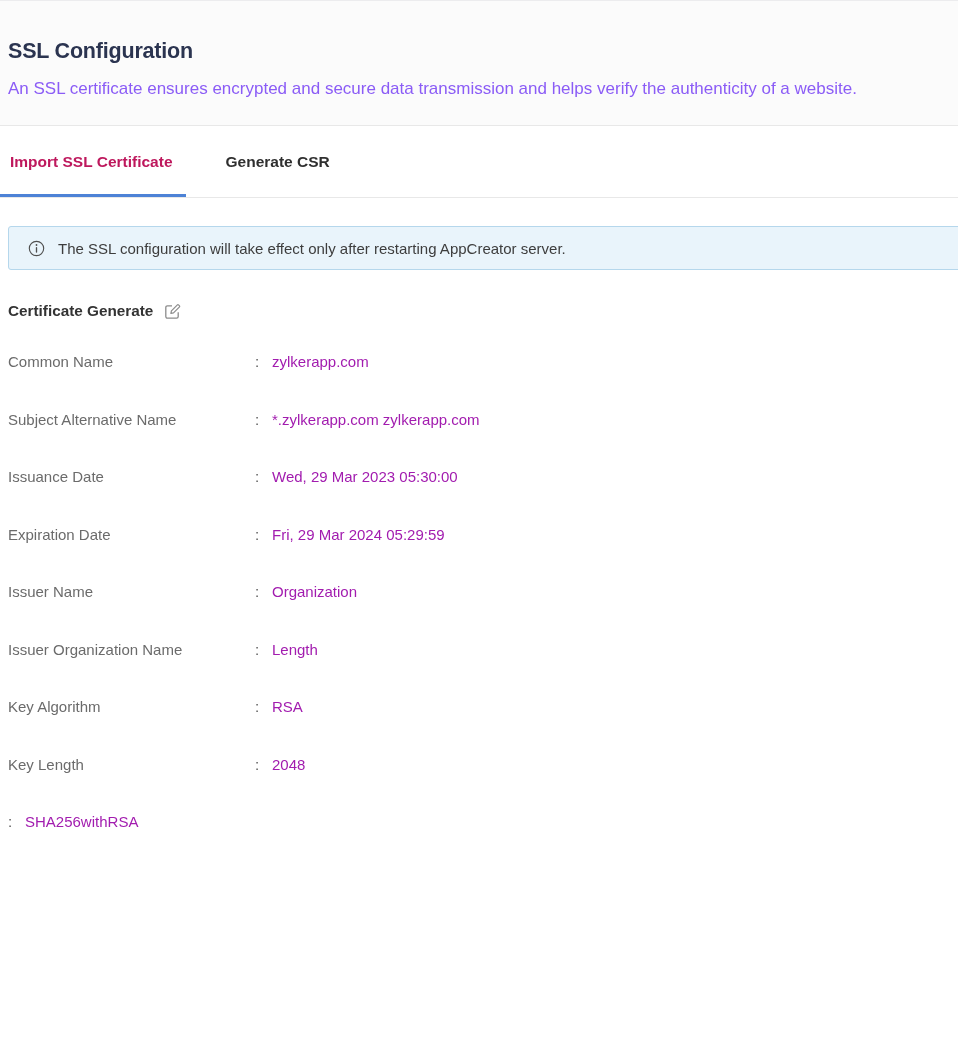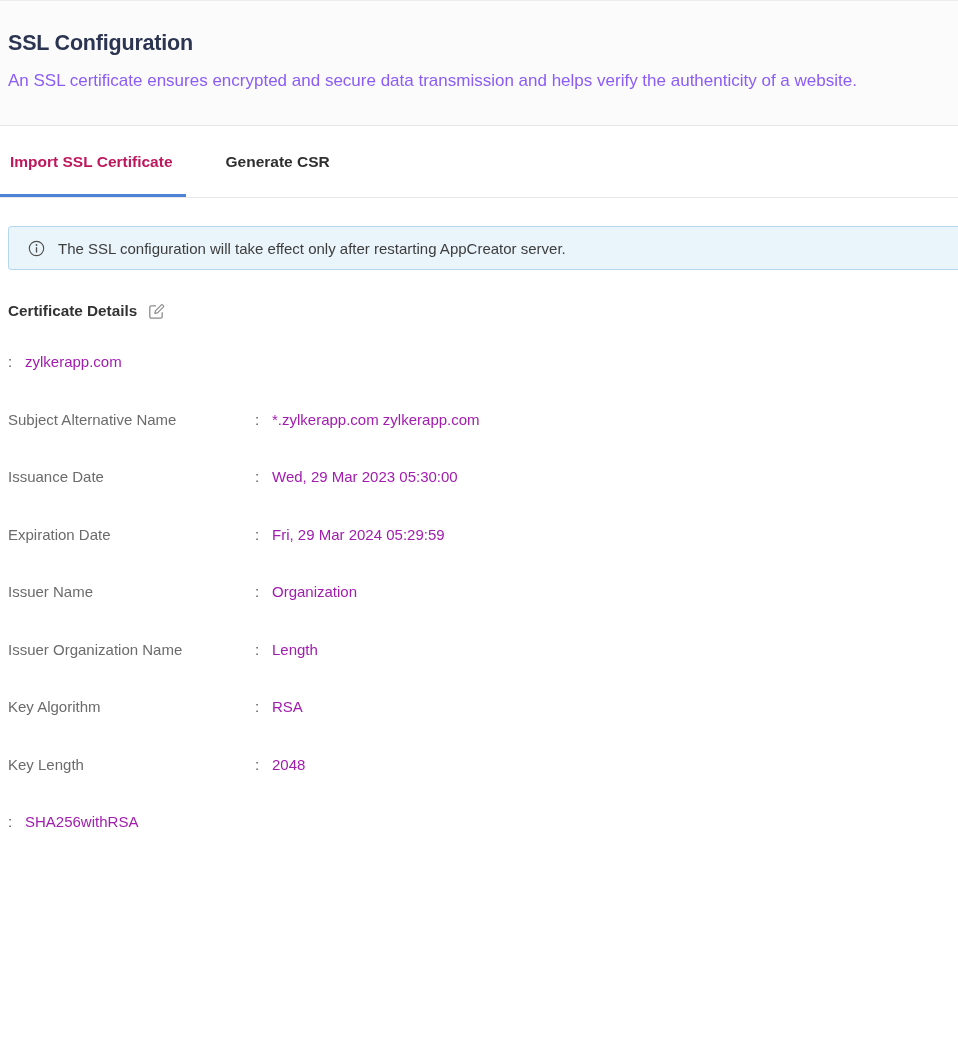--- a/index.html
+++ b/index.html
@@ -16,20 +16,21 @@
     background:#fbfbfb;
     border-top:1px solid #ececee;
     border-bottom:1px solid #e8e8e8;
     padding:30px 8px 0 8px;
   }
   .page-title {
     font-size:21.5px;
     font-weight:600;
     color:#2b3450;
     letter-spacing:-0.2px;
+    margin-top:8px;
   }
   .page-subtitle {
     margin-top:15px;
     font-size:17px;
     font-weight:400;
     color:#8b5cf6;
   }
   
   .tabs {
     display:flex;
@@ -129,31 +130,32 @@
 <div class="banner">
   <svg viewBox="0 0 18 18" width="17" height="17" aria-hidden="true">
     <circle cx="9" cy="9" r="7.6" fill="none" stroke="#4f4f4f" stroke-width="1.2"></circle>
     <line x1="9" y1="8.2" x2="9" y2="12.8" stroke="#4f4f4f" stroke-width="1.4" stroke-linecap="round"></line>
     <circle cx="9" cy="5.3" r="0.95" fill="#4f4f4f"></circle>
   </svg>
   <span>The SSL configuration will take effect only after restarting AppCreator server.</span>
 </div>
 
 <div class="cert-head">
-  <span class="cert-head-title">Certificate Details</span>
+  <span class="cert-head-title">Certificate Generate</span>
   <button class="edit-btn" title="">
     <svg viewBox="0 0 18 18" width="18" height="18" aria-hidden="true">
       <path d="M14.2 10.2v4.4c0 .9-.7 1.6-1.6 1.6H3.4c-.9 0-1.6-.7-1.6-1.6V5.4c0-.9.7-1.6 1.6-1.6H8" fill="none" stroke="#8c8c8c" stroke-width="1.3"></path>
       <path d="M6.9 11.3l.5-2.5 6.0-6.0c.3-.3.8-.3 1.1 0l1 1c.3.3.3.8 0 1.1l-6.0 6.0-2.6.4z" fill="none" stroke="#8c8c8c" stroke-width="1.2" stroke-linejoin="round"></path>
     </svg>
   </button>
 </div>
 
 <div class="details">
   <div class="row">
+    <span class="label">Common Name</span>
     <span class="colon">:</span>
     <span class="value">zylkerapp.com</span>
   </div>
   <div class="row">
     <span class="label">Subject Alternative Name</span>
     <span class="colon">:</span>
     <span class="value">*.zylkerapp.com zylkerapp.com</span>
   </div>
   <div class="row">
     <span class="label">Issuance Date</span>

